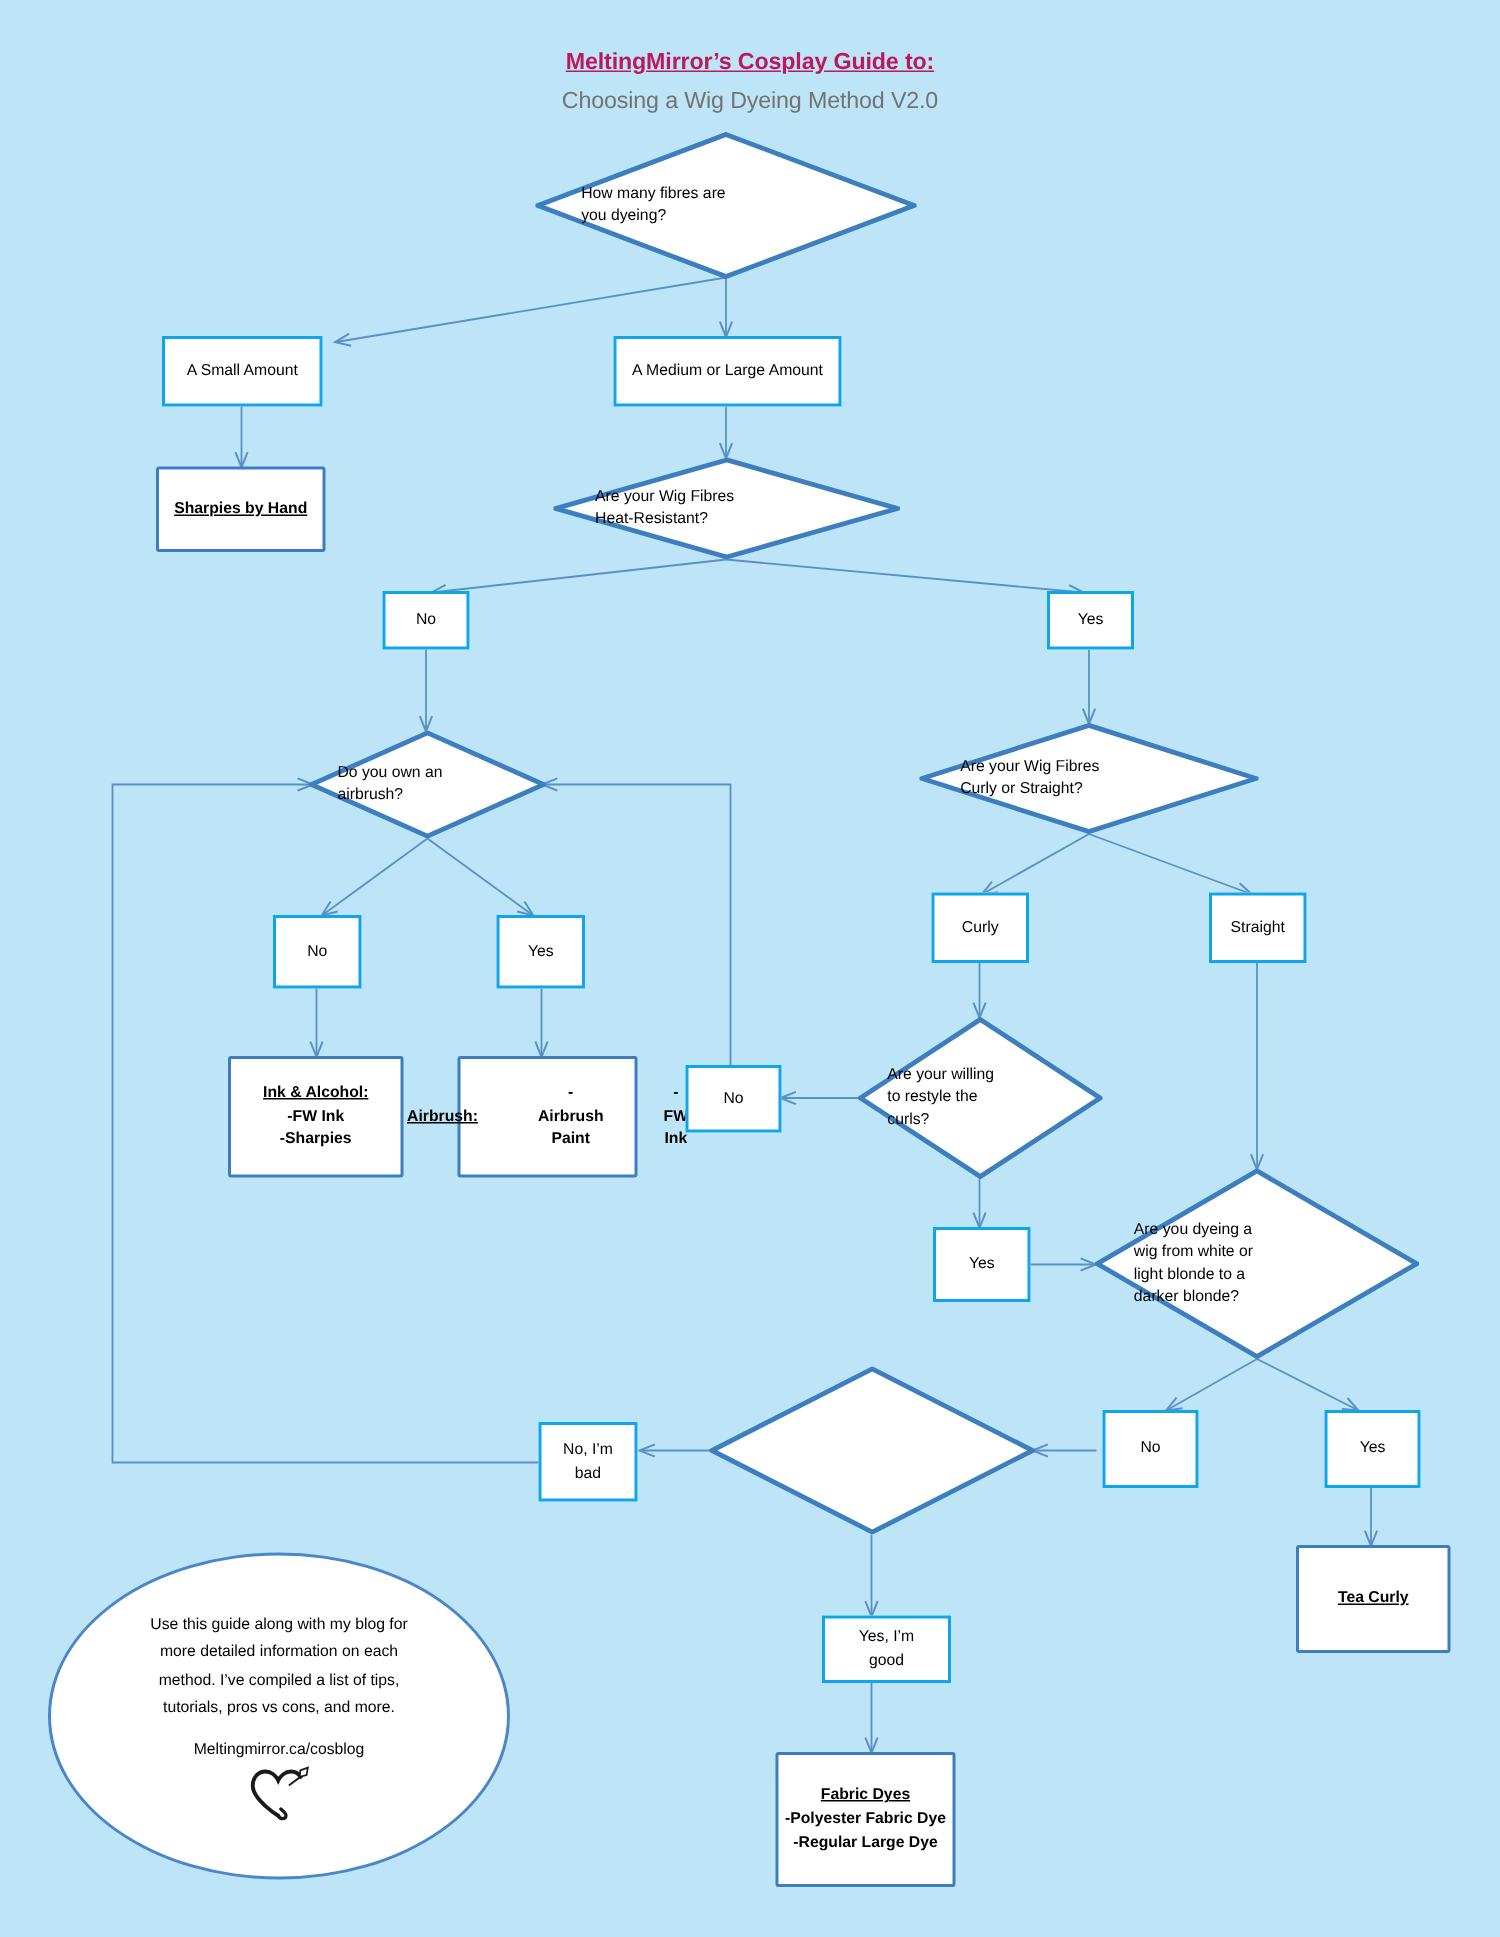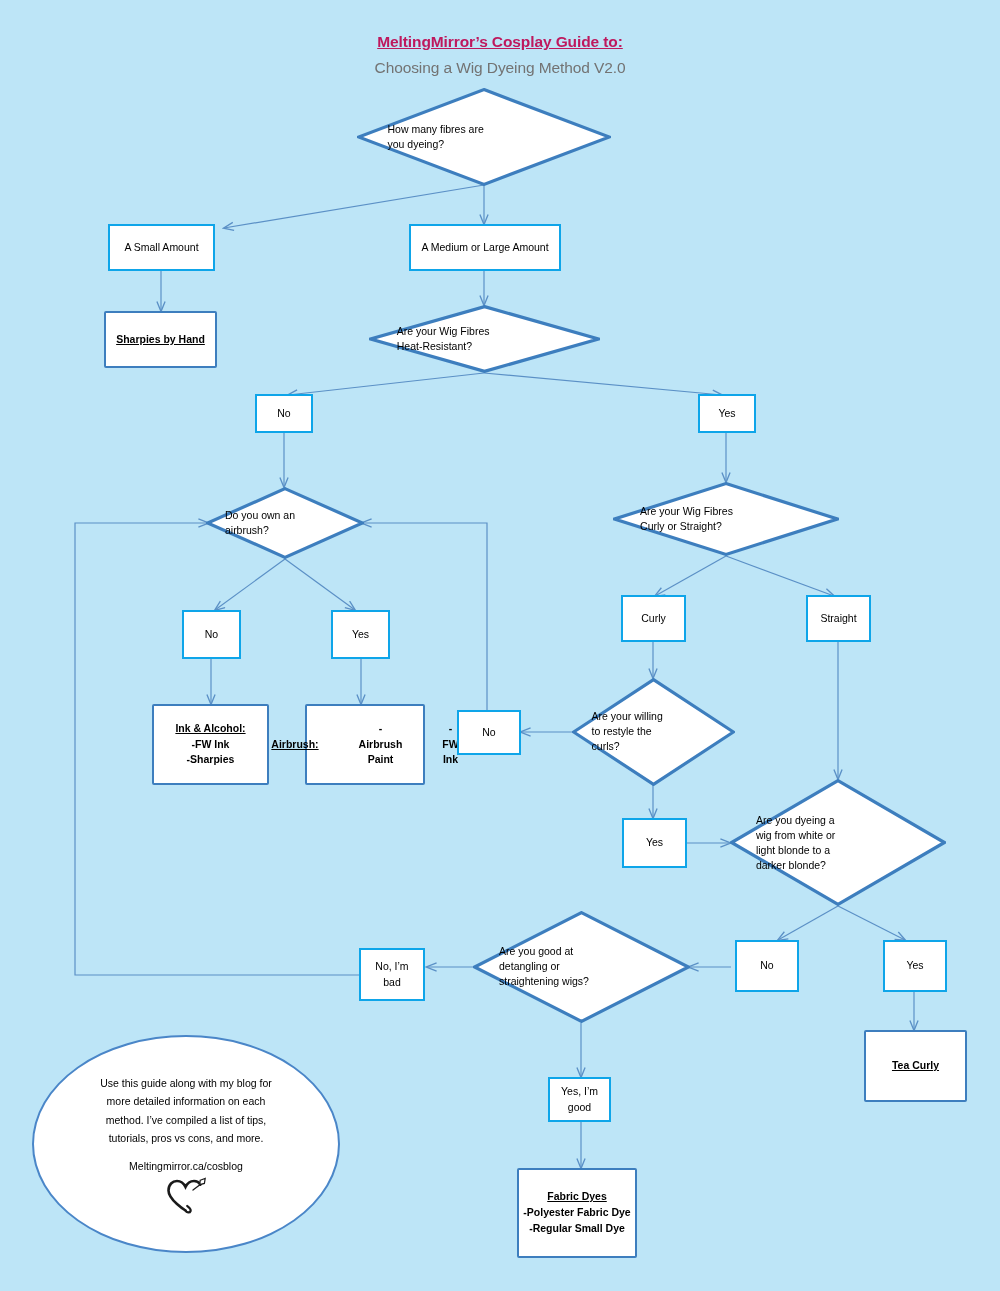--- a/index.html
+++ b/index.html
@@ -318,39 +318,36 @@
   </div>
 
   <div class="node rounded" style="left:864px; top:1030px; width:103px; height:72px; flex-direction:column;">
     <span class="u">Tea Curly</span>
   </div>
 
   <div class="diamond" style="left:473px; top:911px; width:217px; height:112px;">
     <svg viewBox="0 0 217 112" preserveAspectRatio="none">
       <polygon points="108.5,1.6 215.4,56 108.5,110.4 1.6,56" fill="#ffffff" stroke="#3d7ebe" stroke-width="3.2" vector-effect="non-scaling-stroke"></polygon>
     </svg>
-    <div class="dlabel">Are you good at
-detangling or
-straightening wigs?</div>
   </div>
 
   <div class="node rect" style="left:359px; top:948px; width:66px; height:53px;">
     <span style="white-space:pre-line;">No, I’m
 bad</span>
   </div>
 
-  <div class="node rect" style="left:548px; top:1077px; width:63px; height:45px;">
+  <div class="node rect" style="left:548px; top:1077px; width:86px; height:45px;">
     <span style="white-space:pre-line;">Yes, I’m
 good</span>
   </div>
 
   <div class="node rounded" style="left:517px; top:1168px; width:120px; height:90px; flex-direction:column;">
     <span class="u">Fabric Dyes</span>
     <span>-Polyester Fabric Dye</span>
-    <span>-Regular Small Dye</span>
+    <span>-Regular Large Dye</span>
   </div>
 
   <div class="ellipse-note" style="left:32px; top:1035px; width:308px; height:218px;align-items:center;">
     <div class="etext">Use this guide along with my blog for
 more detailed information on each
 method. I’ve compiled a list of tips,
 tutorials, pros vs cons, and more.</div>
     <div class="eurl">Meltingmirror.ca/cosblog</div>
     <svg class="heart" viewBox="0 0 46 38" xmlns="http://www.w3.org/2000/svg">
       <path d="M22.5,34.5 C22.5,34.5 5.5,24 5.5,14.5 C5.5,8.5 9.5,5 14,5 C17.8,5 21,7.8 22.5,11

